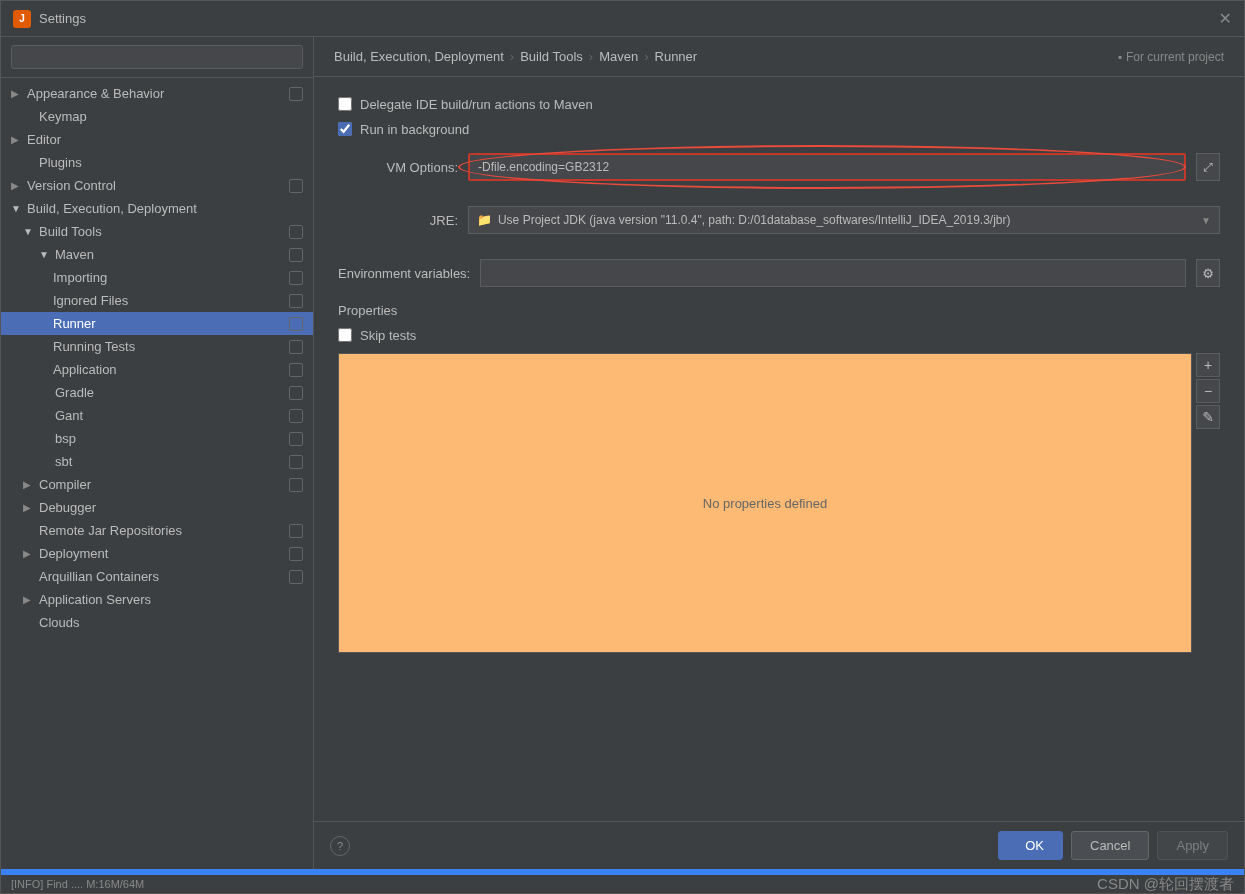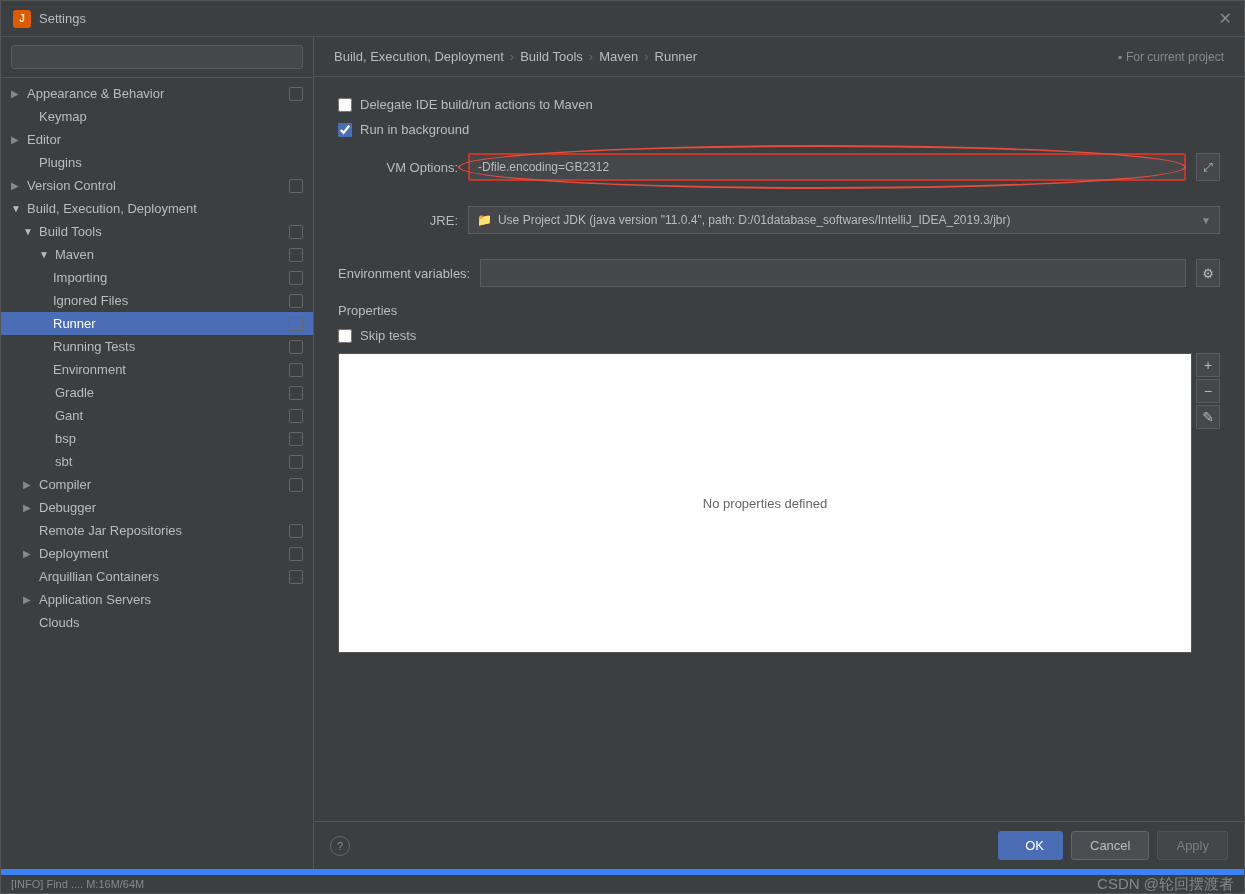--- a/index.html
+++ b/index.html
@@ -193,21 +193,20 @@
 
     .form-row {
       display: flex;
       align-items: center;
       margin-bottom: 25px;
       gap: 10px;
     }
 
     .checkbox-row {
       display: flex;
-      align-items: center;
       gap: 8px;
       margin-bottom: 10px;
     }
 
     .checkbox-input {
       width: 14px;
       height: 14px;
       accent-color: #4a6db5;
       cursor: pointer;
     }
@@ -294,21 +293,21 @@
     }
 
     .section-title {
       color: #bbb;
       margin-bottom: 10px;
       margin-top: 4px;
     }
 
     .properties-panel {
       flex: 1;
-      background: #ffffff;
+      background: #fdba74;
       border: 1px solid #555;
       display: flex;
       flex-direction: column;
       min-height: 300px;
       position: relative;
     }
 
     .prop-action-btn {
       width: 24px;
       height: 24px;
@@ -501,21 +500,21 @@
         </div>
 
         <div class="nav-item indent-3">
           <span class="arrow"></span>
           <span class="nav-item-label">Running Tests</span>
           <span class="nav-item-badge"></span>
         </div>
 
         <div class="nav-item indent-3">
           <span class="arrow"></span>
-          <span class="nav-item-label">Environment</span>
+          <span class="nav-item-label">Application</span>
           <span class="nav-item-badge"></span>
         </div>
 
         <div class="nav-item indent-2">
           <span class="arrow"></span>
           <span class="nav-item-label">Gradle</span>
           <span class="nav-item-badge"></span>
         </div>
 
         <div class="nav-item indent-2">

